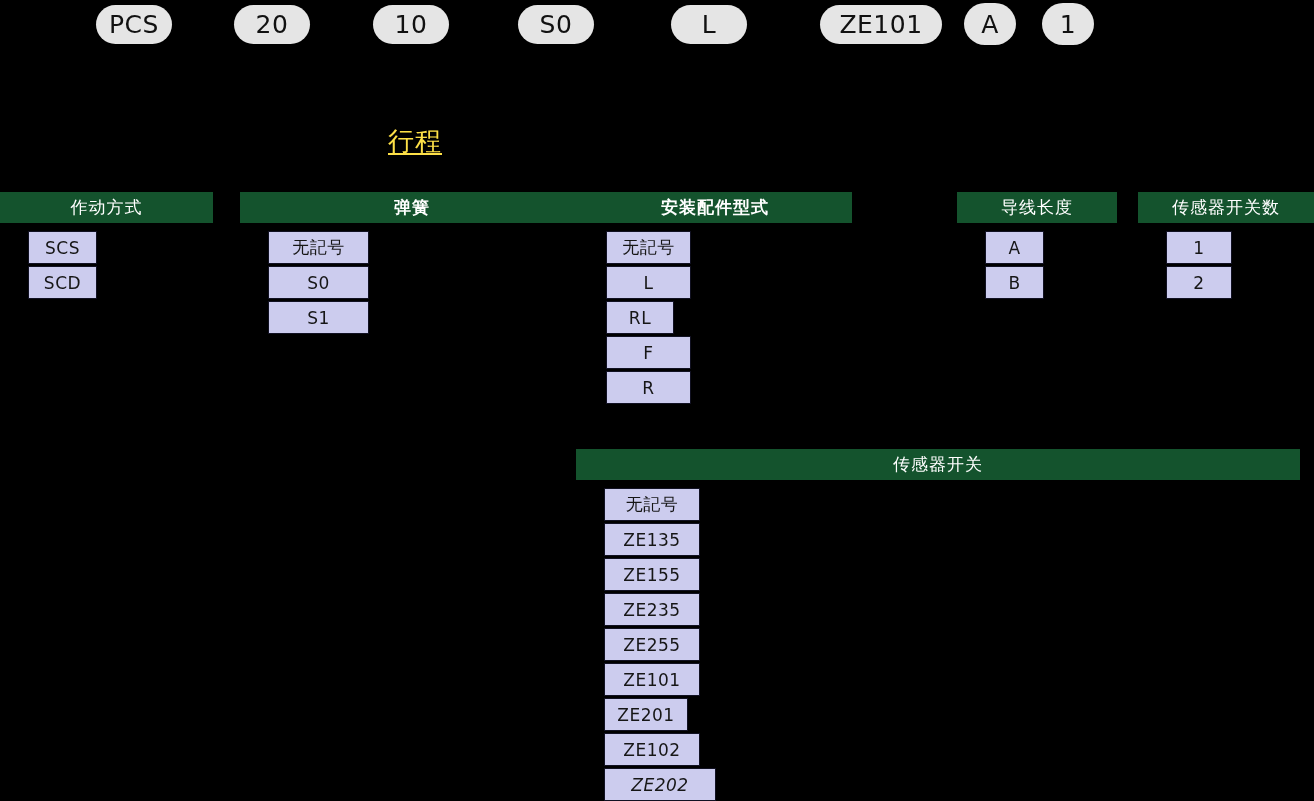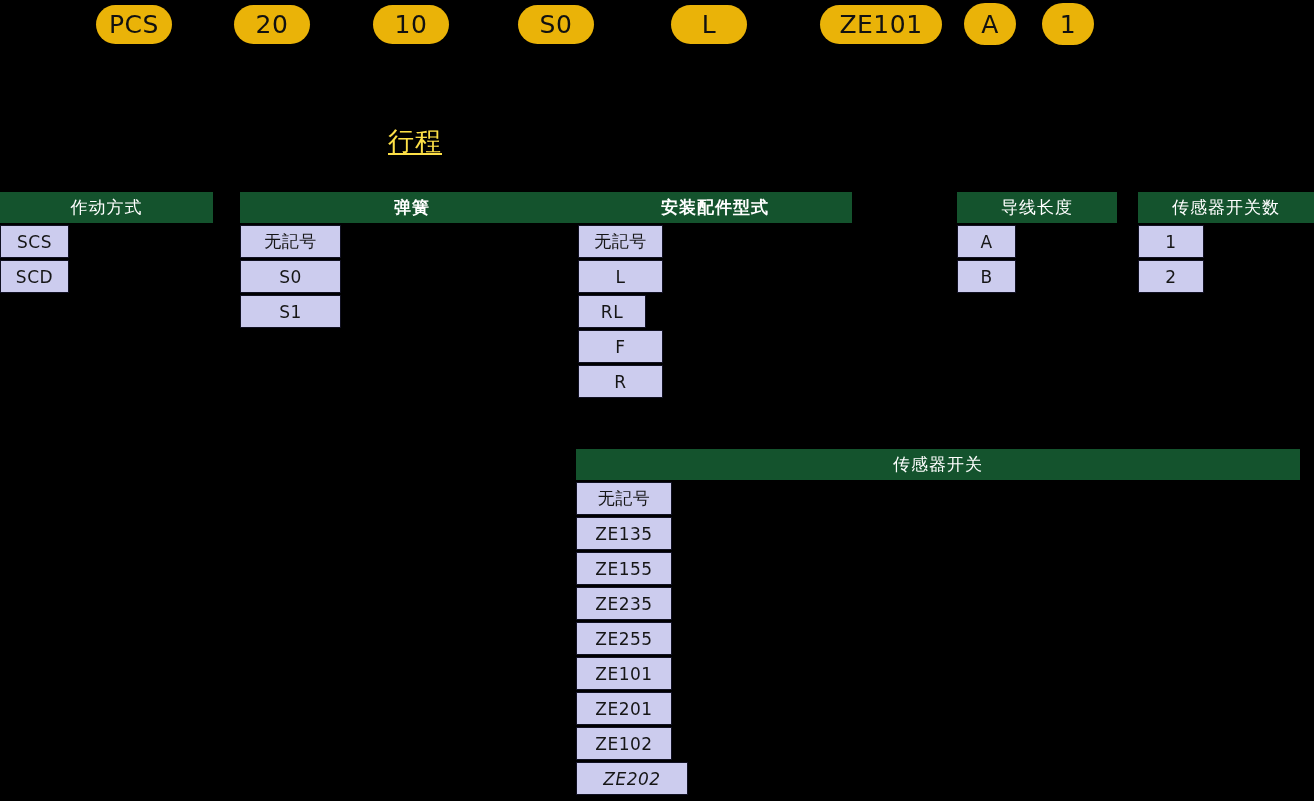--- a/index.html
+++ b/index.html
@@ -14,21 +14,21 @@
     position: relative;
     overflow: hidden;
     font-family: "DejaVu Sans", "Liberation Sans", sans-serif;
     color: #ffffff;
   }
 
   
   #code-row { position: absolute; left: 0; top: 0; width: 1314px; height: 55px; }
   .pill {
     position: absolute;
-    background: #eab308;
+    background: #e5e5e5;
     color: #111111;
     border-radius: 22px;
     display: flex;
     align-items: center;
     justify-content: center;
     font-size: 25px;
     line-height: 1;
     letter-spacing: 0.5px;
     white-space: nowrap;
     font-family: "DejaVu Sans", "Liberation Sans", sans-serif;
@@ -55,21 +55,21 @@
     font-size: 17px;
     height: 31px;
     display: flex;
     align-items: center;
     justify-content: center;
     letter-spacing: 1px;
     white-space: nowrap;
     box-sizing: border-box;
   }
   .block-header.bold { font-weight: bold; }
-  .option-list { margin-top: 2px; }
+  .option-list { margin-top: 8px; padding-left: 28px; }
   .option-cell {
     background: #ccccee;
     color: #161616;
     border: 1px solid #111122;
     height: 33px;
     margin-bottom: 2px;
     display: flex;
     align-items: center;
     justify-content: center;
     font-size: 17px;
@@ -136,18 +136,18 @@
     </div>
     <div class="block" style="left: 576px; top: 449px; width: 724px;">
       <div class="block-header" style="width: 724px;">传感器开关</div>
       <div class="option-list">
         <div class="option-cell" style="width: 96px;">无記号</div>
         <div class="option-cell" style="width: 96px;">ZE135</div>
         <div class="option-cell" style="width: 96px;">ZE155</div>
         <div class="option-cell" style="width: 96px;">ZE235</div>
         <div class="option-cell" style="width: 96px;">ZE255</div>
         <div class="option-cell" style="width: 96px;">ZE101</div>
-        <div class="option-cell" style="width: 96px;">ZE201</div>
+        <div class="option-cell" style="width: 84px;">ZE201</div>
         <div class="option-cell" style="width: 96px;">ZE102</div>
         <div class="option-cell" style="width: 112px; font-style: italic;">ZE202</div>
       </div>
     </div>
   </div>
 
 </body></html>

